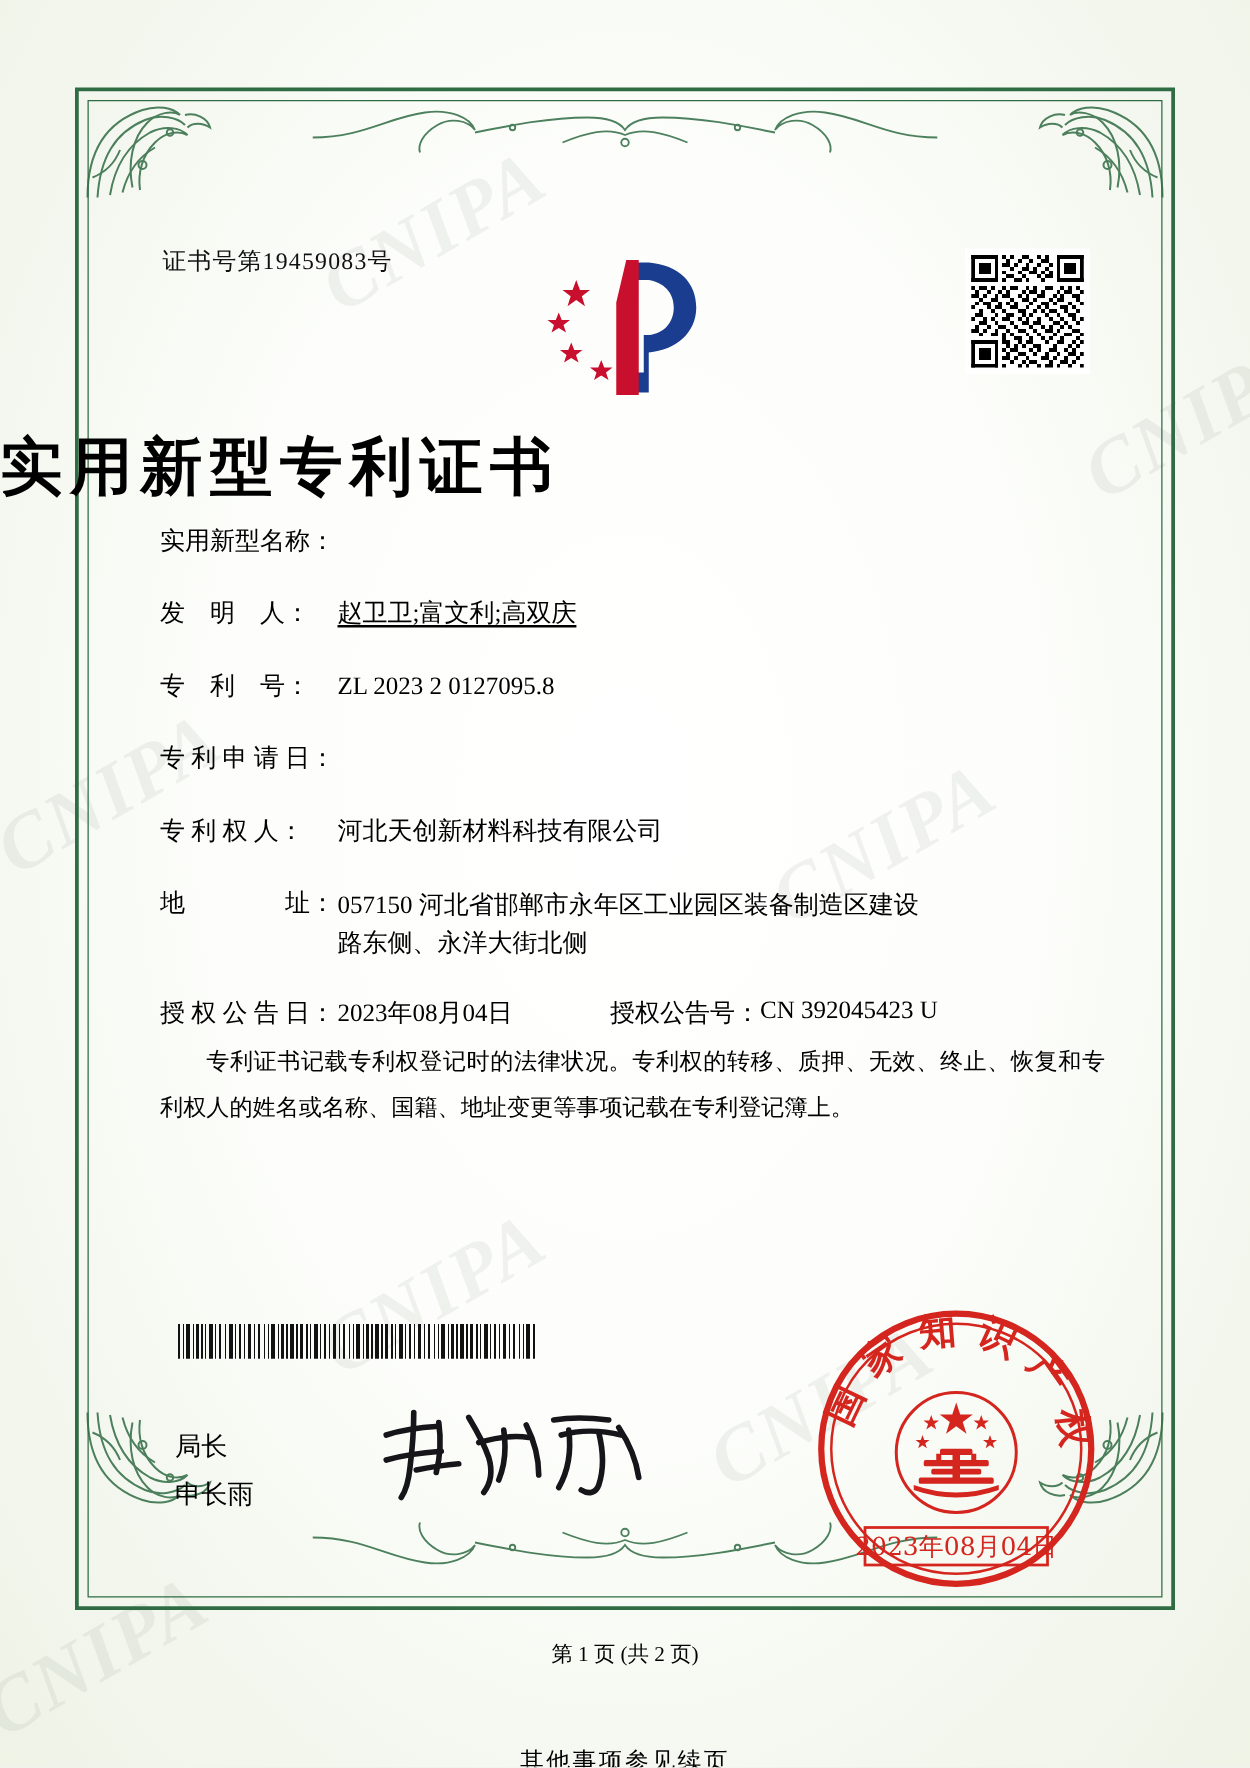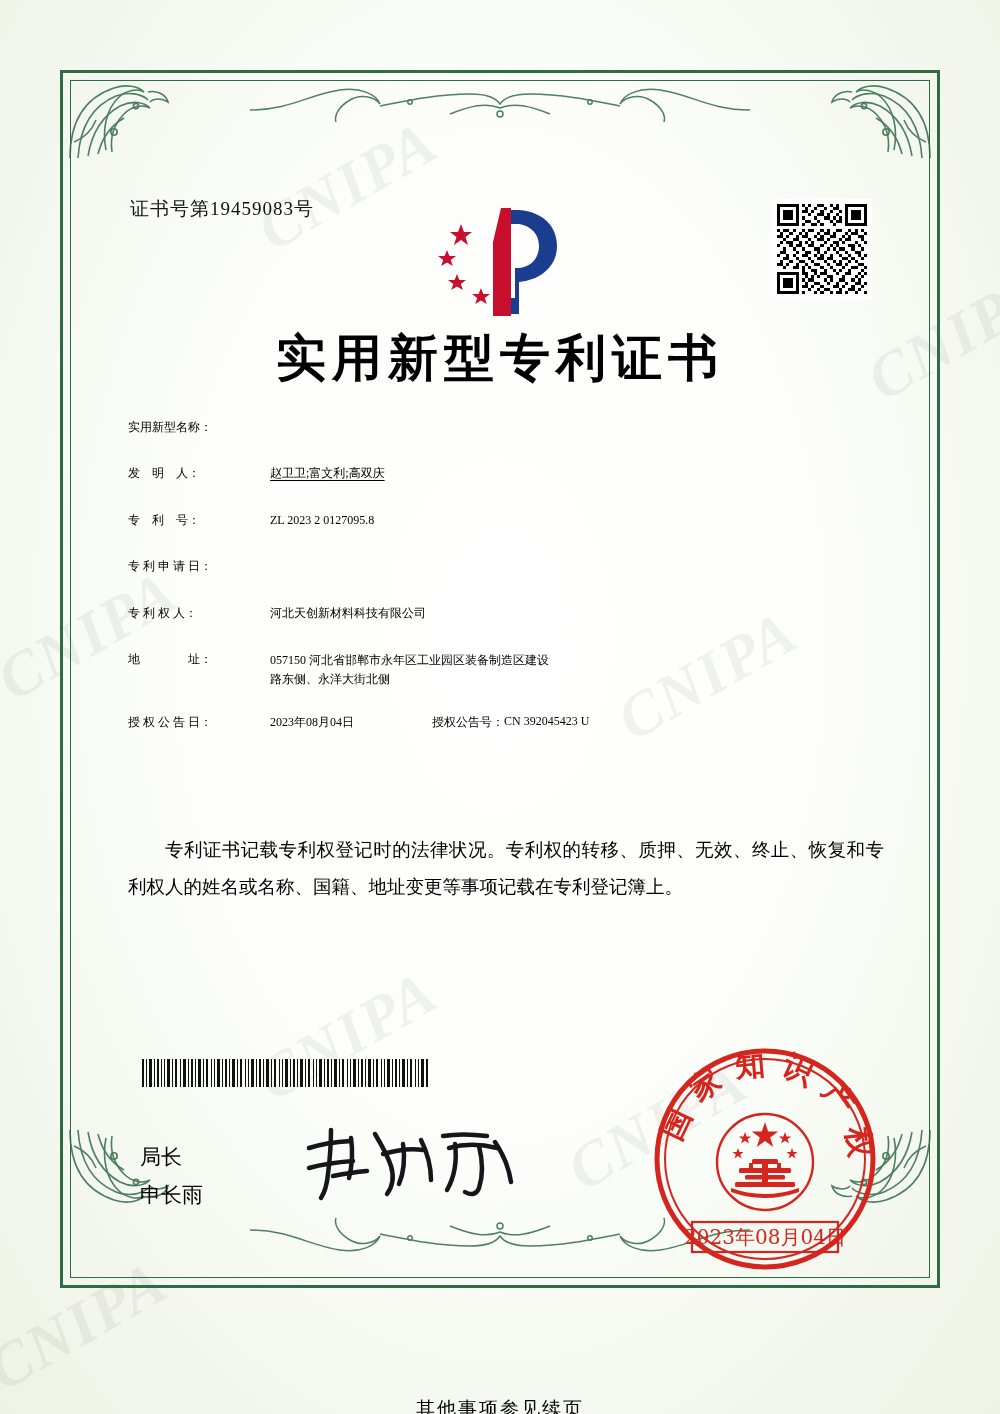--- a/index.html
+++ b/index.html
@@ -94,34 +94,34 @@
   .qr {
     position: absolute;
     right: 128px; top: 175px;
     width: 90px; height: 90px;
     border: 5px solid #fff;
     background: #fff;
   }
 
   .title {
     position: absolute;
-    left: 0; right: 0; top: 301px;
-    text-align: center;
+    left: 0; right: 0; top: 316px;
+    text-align: left;
     font-size: 50px;
     font-weight: bold;
     letter-spacing: 6px;
     color: #000;
     font-family: "DejaVu Serif", "Liberation Serif", serif;
   }
 
   .fields {
     position: absolute;
     left: 128px; top: 395px;
     width: 760px;
-    font-size: 12px;
+    font-size: 20px;
     color: #000;
   }
   .frow {
     display: flex;
     align-items: flex-start;
     margin-bottom: 29px;
     line-height: 1.45;
   }
   .flabel {
     width: 142px;
@@ -718,16 +718,17 @@
         <path d="M184 32 C188 48 188 62 184 74 C182 80 176 82 170 78"></path>
         <path d="M200 28 C208 40 214 54 216 68"></path>
       </svg>
     </div>
 
     <div class="signblock">
       <div>局长</div>
       <div>申长雨</div>
     </div>
 
+    <div class="pagefoot">第 1 页 (共 2 页)</div>
     <div class="tailnote">其他事项参见续页</div>
 
   </div>
 </div>
 
 </body></html>

